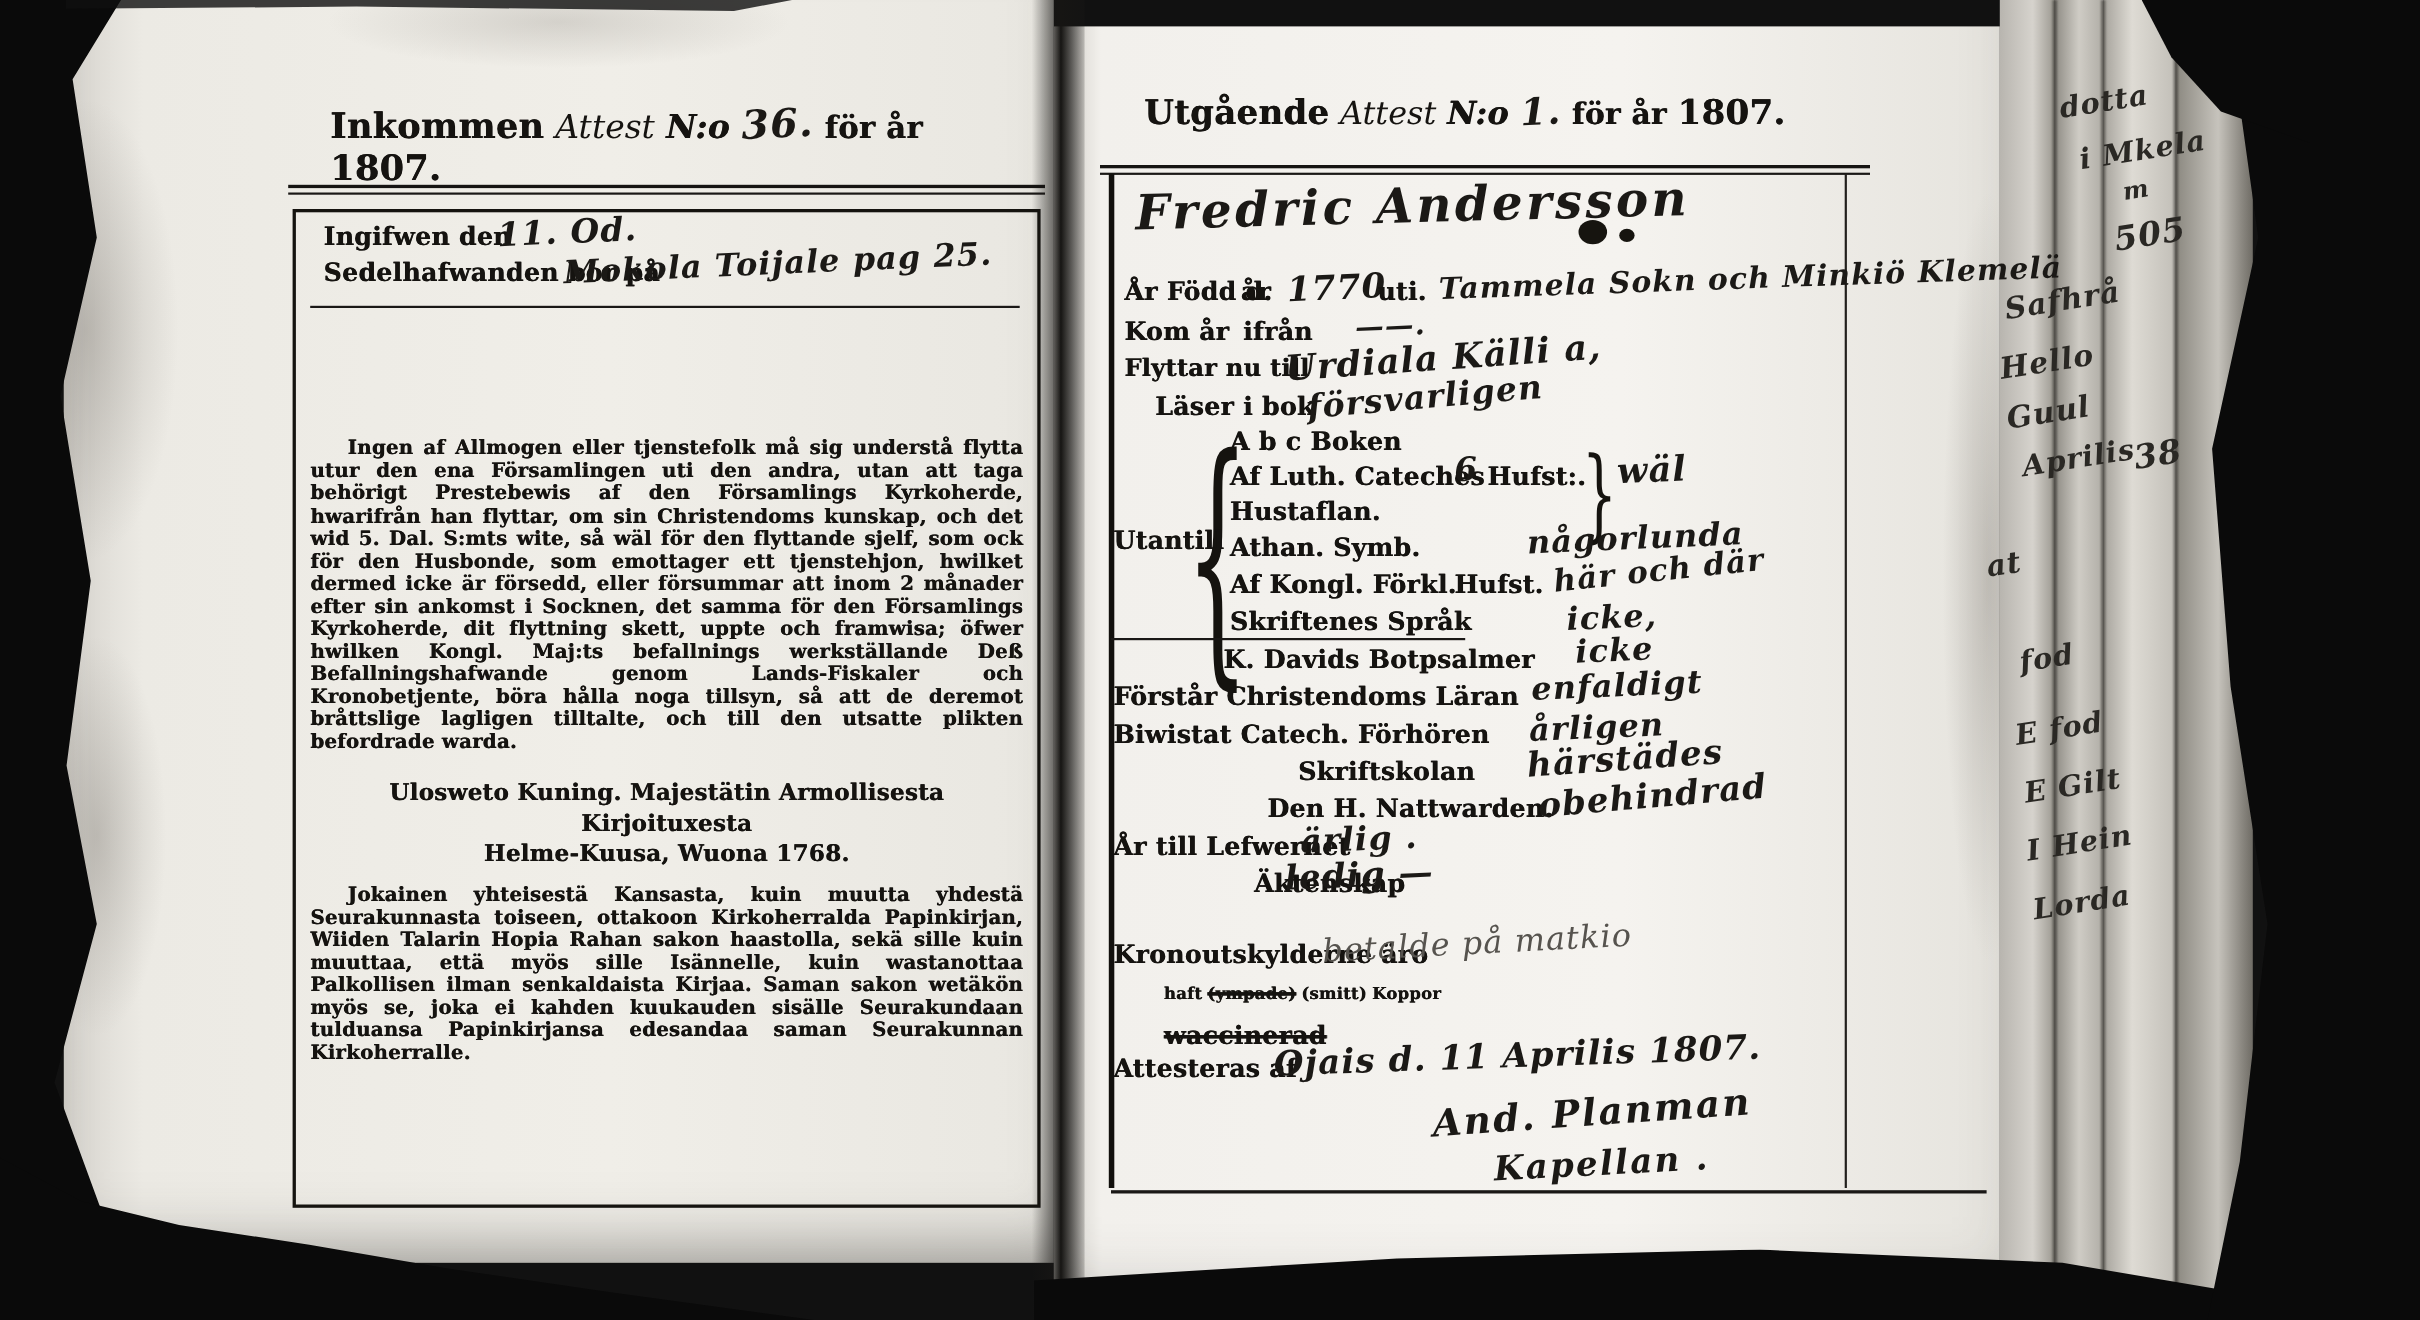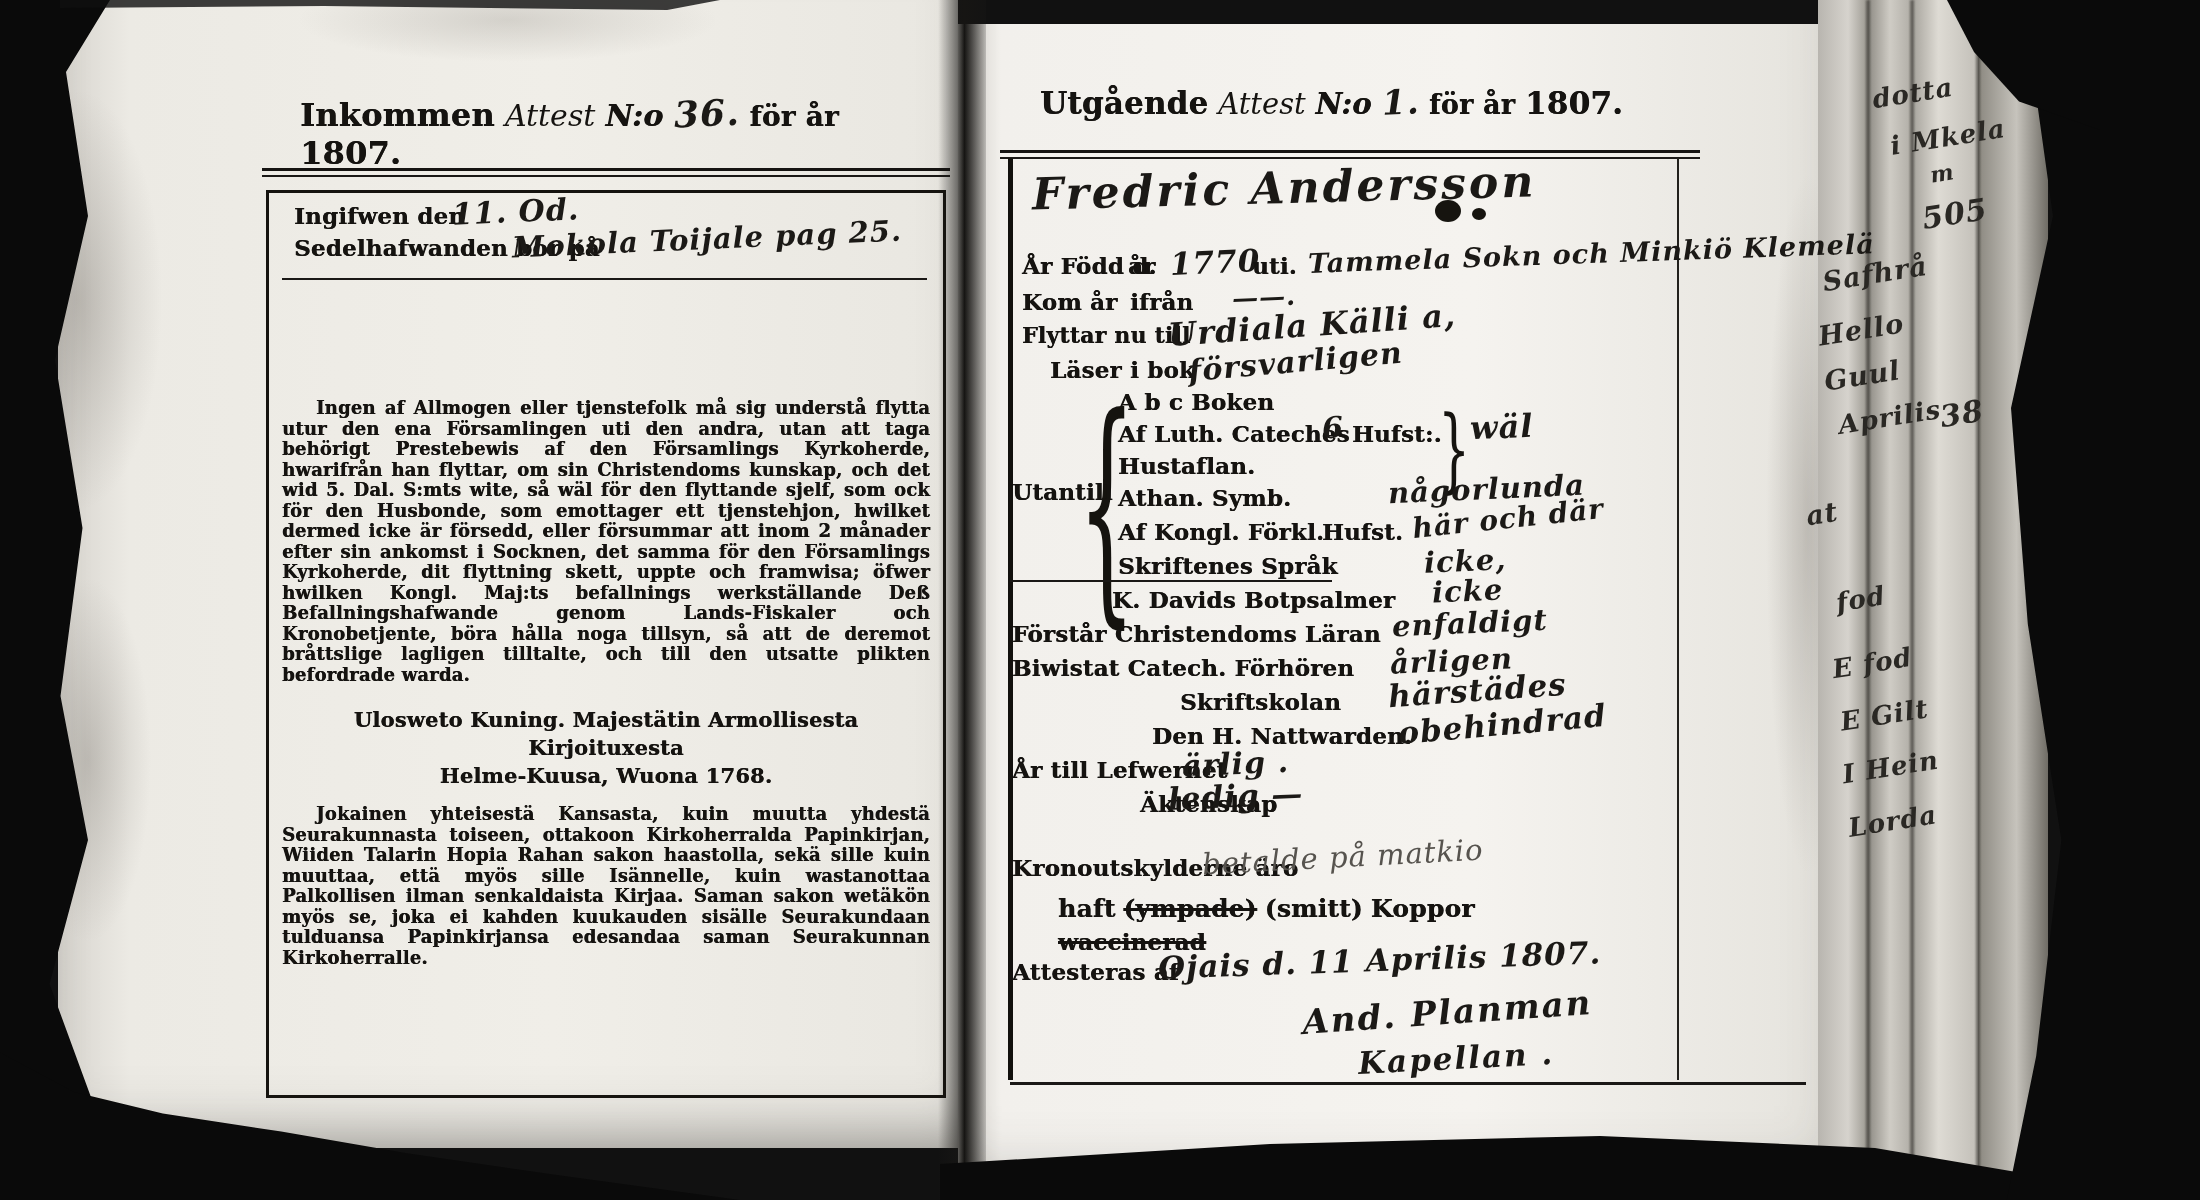--- a/index.html
+++ b/index.html
@@ -193,21 +193,21 @@
 
   <div class="abs fr" style="left:1012px;top:756px;font-size:23px;">År till Lefwernet</div>
   <div class="abs hand" style="left:1182px;top:746px;font-size:30px;">ärlig .</div>
 
   <div class="abs fr" style="left:1092px;top:790px;font-size:23px;margin-left:48px;">Äktenskap</div>
   <div class="abs hand" style="left:1168px;top:778px;font-size:31px;">ledig —</div>
 
   <div class="abs fr" style="left:1012px;top:854px;font-size:23px;">Kronoutskylderne äro</div>
   <div class="abs hand hand-light" style="left:1202px;top:840px;font-size:29px;white-space:nowrap;transform:rotate(-3deg);">betalde på matkio</div>
 
-  <div class="abs" style="left:1058px;top:894px;font-size:25px;white-space:nowrap;">
+  <div class="abs" style="left:1058px;top:894px;font-size:15px;white-space:nowrap;">
     <span class="fr">haft</span>
     <span class="fr strike">(ympade)</span>
     <span class="fr">(smitt)</span>
     <span class="fr">Koppor</span>
   </div>
   <div class="abs fr strike" style="left:1058px;top:928px;font-size:23px;">waccinerad</div>
 
   <div class="abs fr" style="left:1012px;top:958px;font-size:23px;">Attesteras af</div>
   <div class="abs hand" style="left:1158px;top:942px;font-size:31px;white-space:nowrap;transform:rotate(-2deg);">Ojais d. 11 Aprilis 1807.</div>
 

